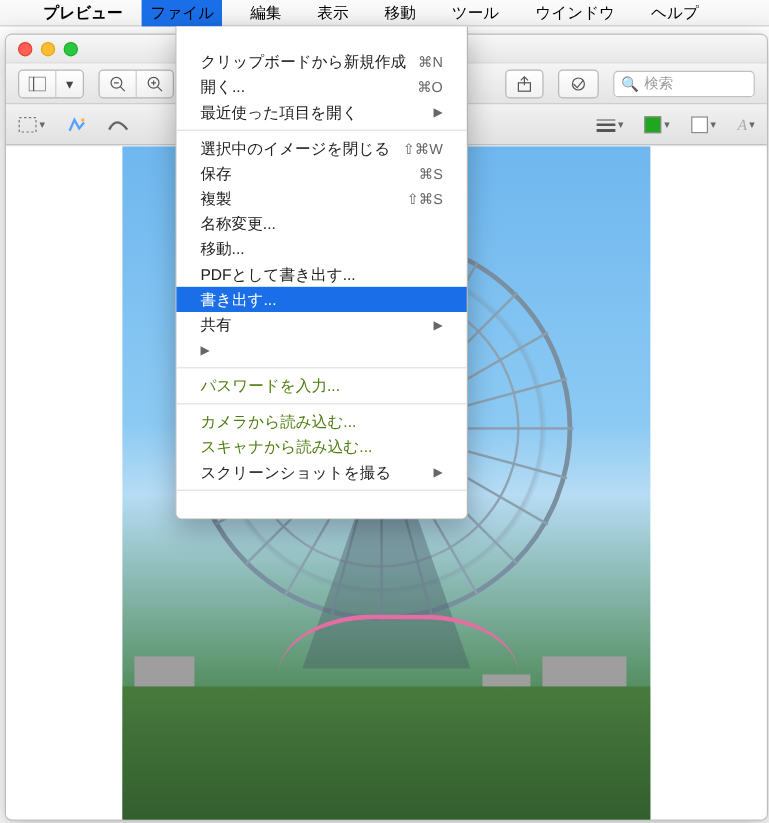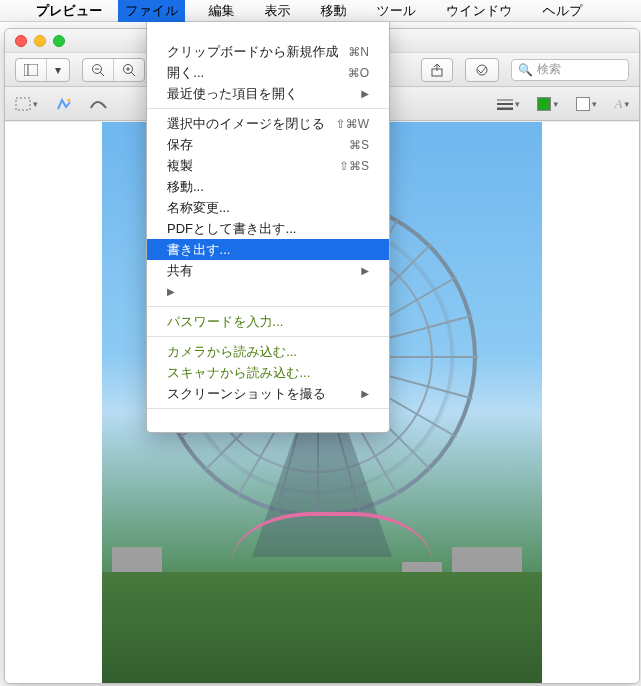--- a/index.html
+++ b/index.html
@@ -91,25 +91,25 @@
     </div>
     <div class="menu-item">
       <span>保存</span>
       <span class="shortcut">⌘S</span>
     </div>
     <div class="menu-item">
       <span>複製</span>
       <span class="shortcut">⇧⌘S</span>
     </div>
     <div class="menu-item">
+      <span>名称変更...</span>
+      <span class="shortcut"></span>
+    </div>
+    <div class="menu-item">
       <span>移動...</span>
-      <span class="shortcut"></span>
-    </div>
-    <div class="menu-item">
-      <span>名称変更...</span>
       <span class="shortcut"></span>
     </div>
     <div class="menu-item">
       <span>PDFとして書き出す...</span>
       <span class="shortcut"></span>
     </div>
     <div class="menu-item highlight">
       <span>書き出す...</span>
       <span class="shortcut"></span>
     </div>

